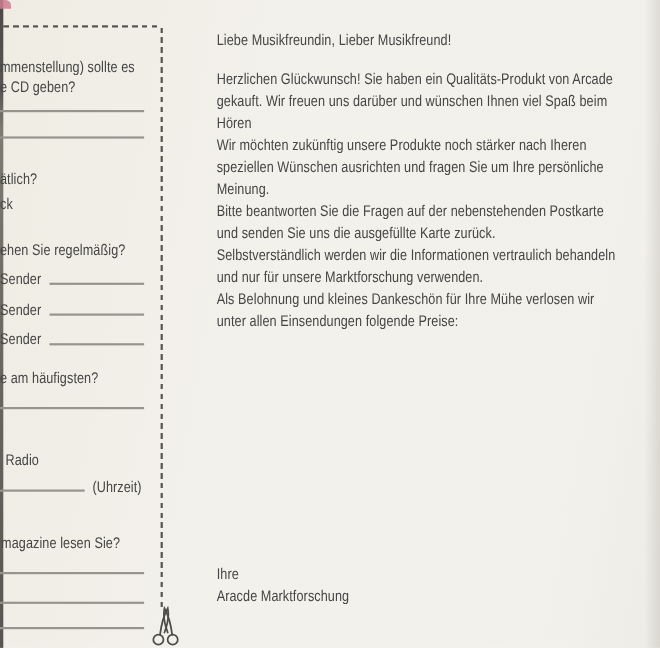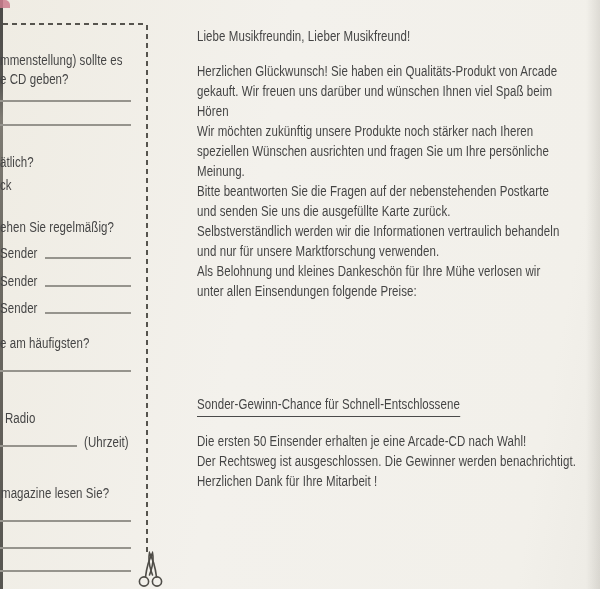--- a/index.html
+++ b/index.html
@@ -121,25 +121,21 @@
       <div class="ln">Meinung.</div>
       <div class="ln">Bitte beantworten Sie die Fragen auf der nebenstehenden Postkarte</div>
       <div class="ln">und senden Sie uns die ausgefüllte Karte zurück.</div>
       <div class="ln">Selbstverständlich werden wir die Informationen vertraulich behandeln</div>
       <div class="ln">und nur für unsere Marktforschung verwenden.</div>
       <div class="ln">Als Belohnung und kleines Dankeschön für Ihre Mühe verlosen wir</div>
       <div class="ln">unter allen Einsendungen folgende Preise:</div>
     </div>
 
 
-    <div class="block" style="top:394px">
-      <div class="ln"><span class="heading-underline">Sonder-Gewinn-Chance für Schnell-Entschlossene</span></div>
+
+
+    <div class="block" style="top:511px">
+      <div class="ln">Ihre</div>
+      <div class="ln">Aracde Marktforschung</div>
     </div>
-
-    <div class="block" style="top:431px">
-      <div class="ln">Die ersten 50 Einsender erhalten je eine Arcade-CD nach Wahl!</div>
-      <div class="ln">Der Rechtsweg ist ausgeschlossen. Die Gewinner werden benachrichtigt.</div>
-      <div class="ln">Herzlichen Dank für Ihre Mitarbeit !</div>
-    </div>
-
 
   </div>
 </div>
 
 </body></html>

